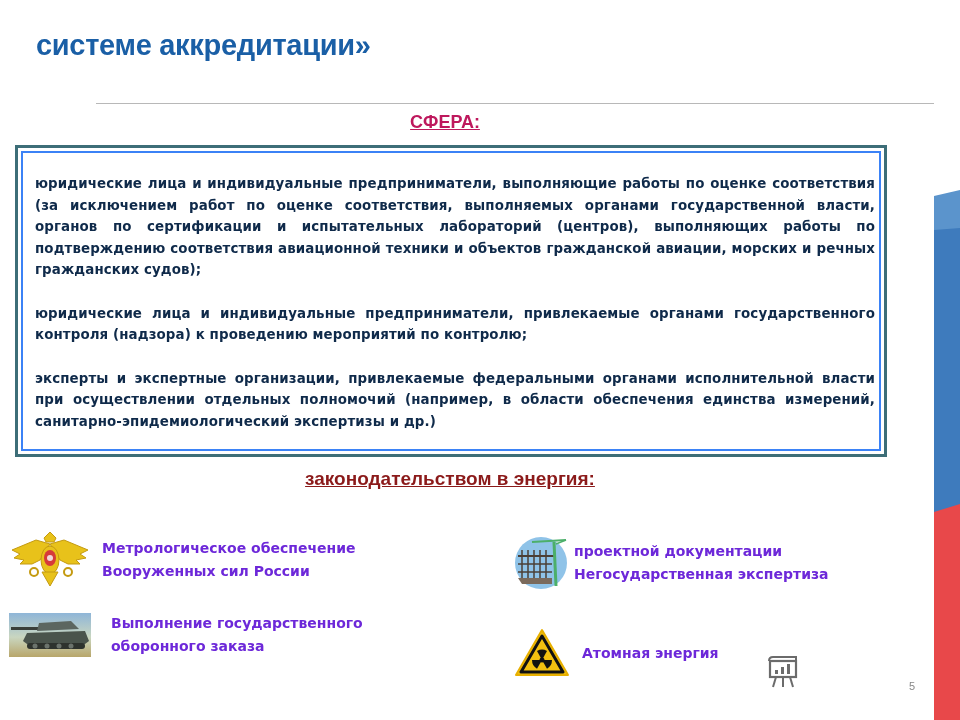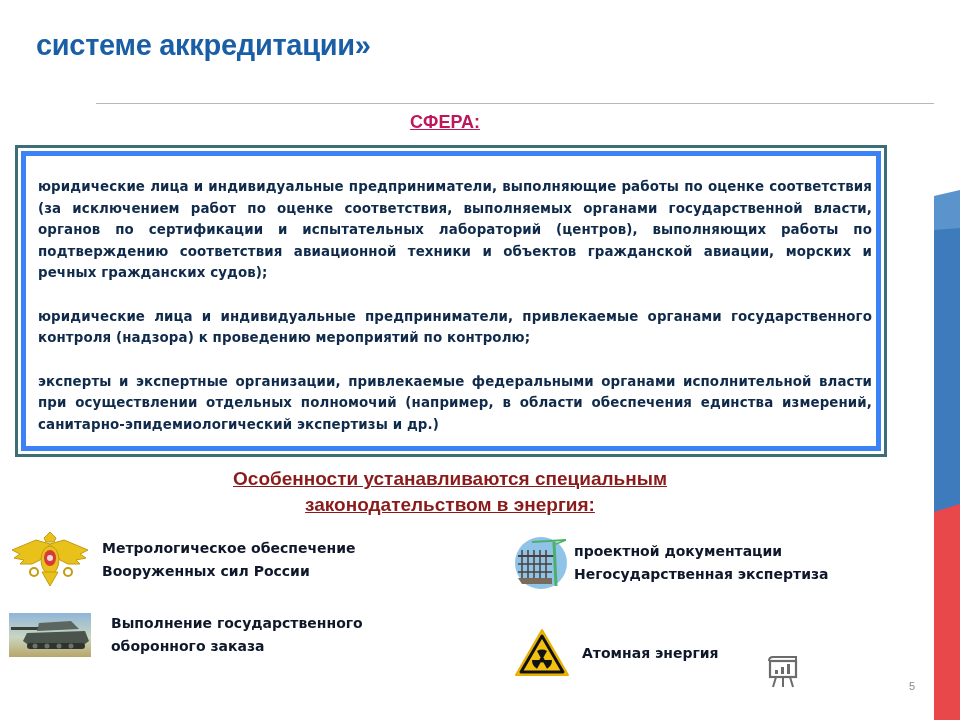--- a/index.html
+++ b/index.html
@@ -25,39 +25,39 @@
     .sfera {
       position: absolute; left: 0; width: 890px; top: 112px; text-align: center;
       font-weight: bold; font-size: 18px; color: #be185d; text-decoration: underline;
     }
     .sphere-box {
       position: absolute; left: 15px; top: 145px; width: 872px; height: 312px;
       border: 3px solid #3d6e78; box-sizing: border-box; background: #ffffff;
     }
     .sphere-inner {
       position: absolute; left: 3px; top: 3px; right: 3px; bottom: 3px;
-      border: 5px solid #3b82f6; box-sizing: border-box;
+      border: 2px solid #3b82f6; box-sizing: border-box;
       padding: 20px 4px 0 12px;
     }
     .sphere-para {
       font-family: "DejaVu Sans", sans-serif; font-weight: bold; font-size: 13.4px;
       line-height: 21.5px; color: #0f2a4a; text-align: justify; margin: 0 0 22px 0;
       letter-spacing: 0.1px;
     }
     .special {
       position: absolute; left: 150px; width: 600px; top: 466px; text-align: center;
       font-weight: bold; font-size: 19px; line-height: 26px; color: #8b1a1a;
       text-decoration: underline;
     }
     .item {
       position: absolute; display: flex; align-items: center;
     }
     .item-text {
       font-family: "DejaVu Sans", sans-serif; font-weight: bold; font-size: 14px;
-      line-height: 23px; color: #0f172a;
+      line-height: 23px; color: #6d28d9;
     }
     .icon-box { flex: none; }
     .watermark {
       position: absolute; left: 766px; top: 655px; display: flex; align-items: center;
       gap: 6px; color: #6b6b6b; font-size: 25px; font-family: "DejaVu Sans", sans-serif;
     }
     .page-num {
       position: absolute; left: 909px; top: 680px; font-size: 11px; color: #888;
     }
   </style>
@@ -83,21 +83,20 @@
 
 <div class="sphere-box">
   <div class="sphere-inner">
     <p class="sphere-para">юридические лица и индивидуальные предприниматели, выполняющие работы по оценке соответствия (за исключением работ по оценке соответствия, выполняемых органами государственной власти, органов по сертификации и испытательных лабораторий (центров), выполняющих работы по подтверждению соответствия авиационной техники и объектов гражданской авиации, морских и речных гражданских судов);</p>
     <p class="sphere-para">юридические лица и индивидуальные предприниматели, привлекаемые органами государственного контроля (надзора) к проведению мероприятий по контролю;</p>
     <p class="sphere-para">эксперты и экспертные организации, привлекаемые федеральными органами исполнительной власти при осуществлении отдельных полномочий (например, в области обеспечения единства измерений, санитарно-эпидемиологический экспертизы и др.)</p>
   </div>
 </div>
 
 <div class="special">
-  <div>Особенности устанавливаются специальным</div>
   <div>законодательством в энергия:</div>
 </div>
 
 <div class="item" style="left:6px; top:530px;">
   <span class="icon-box" style="width:88px;height:60px;margin-right:8px;">
     <svg width="88" height="60" viewBox="0 0 88 60">
       <path d="M44 14 L30 10 L6 20 L14 24 L8 28 L18 30 L14 34 L26 34 L34 30 Z" fill="#e8c21a" stroke="#c49a10" stroke-width="1"></path>
       <path d="M44 14 L58 10 L82 20 L74 24 L80 28 L70 30 L74 34 L62 34 L54 30 Z" fill="#e8c21a" stroke="#c49a10" stroke-width="1"></path>
       <ellipse cx="44" cy="30" rx="9" ry="14" fill="#e8c21a" stroke="#c49a10"></ellipse>
       <ellipse cx="44" cy="28" rx="6" ry="8" fill="#d63a3a"></ellipse>

